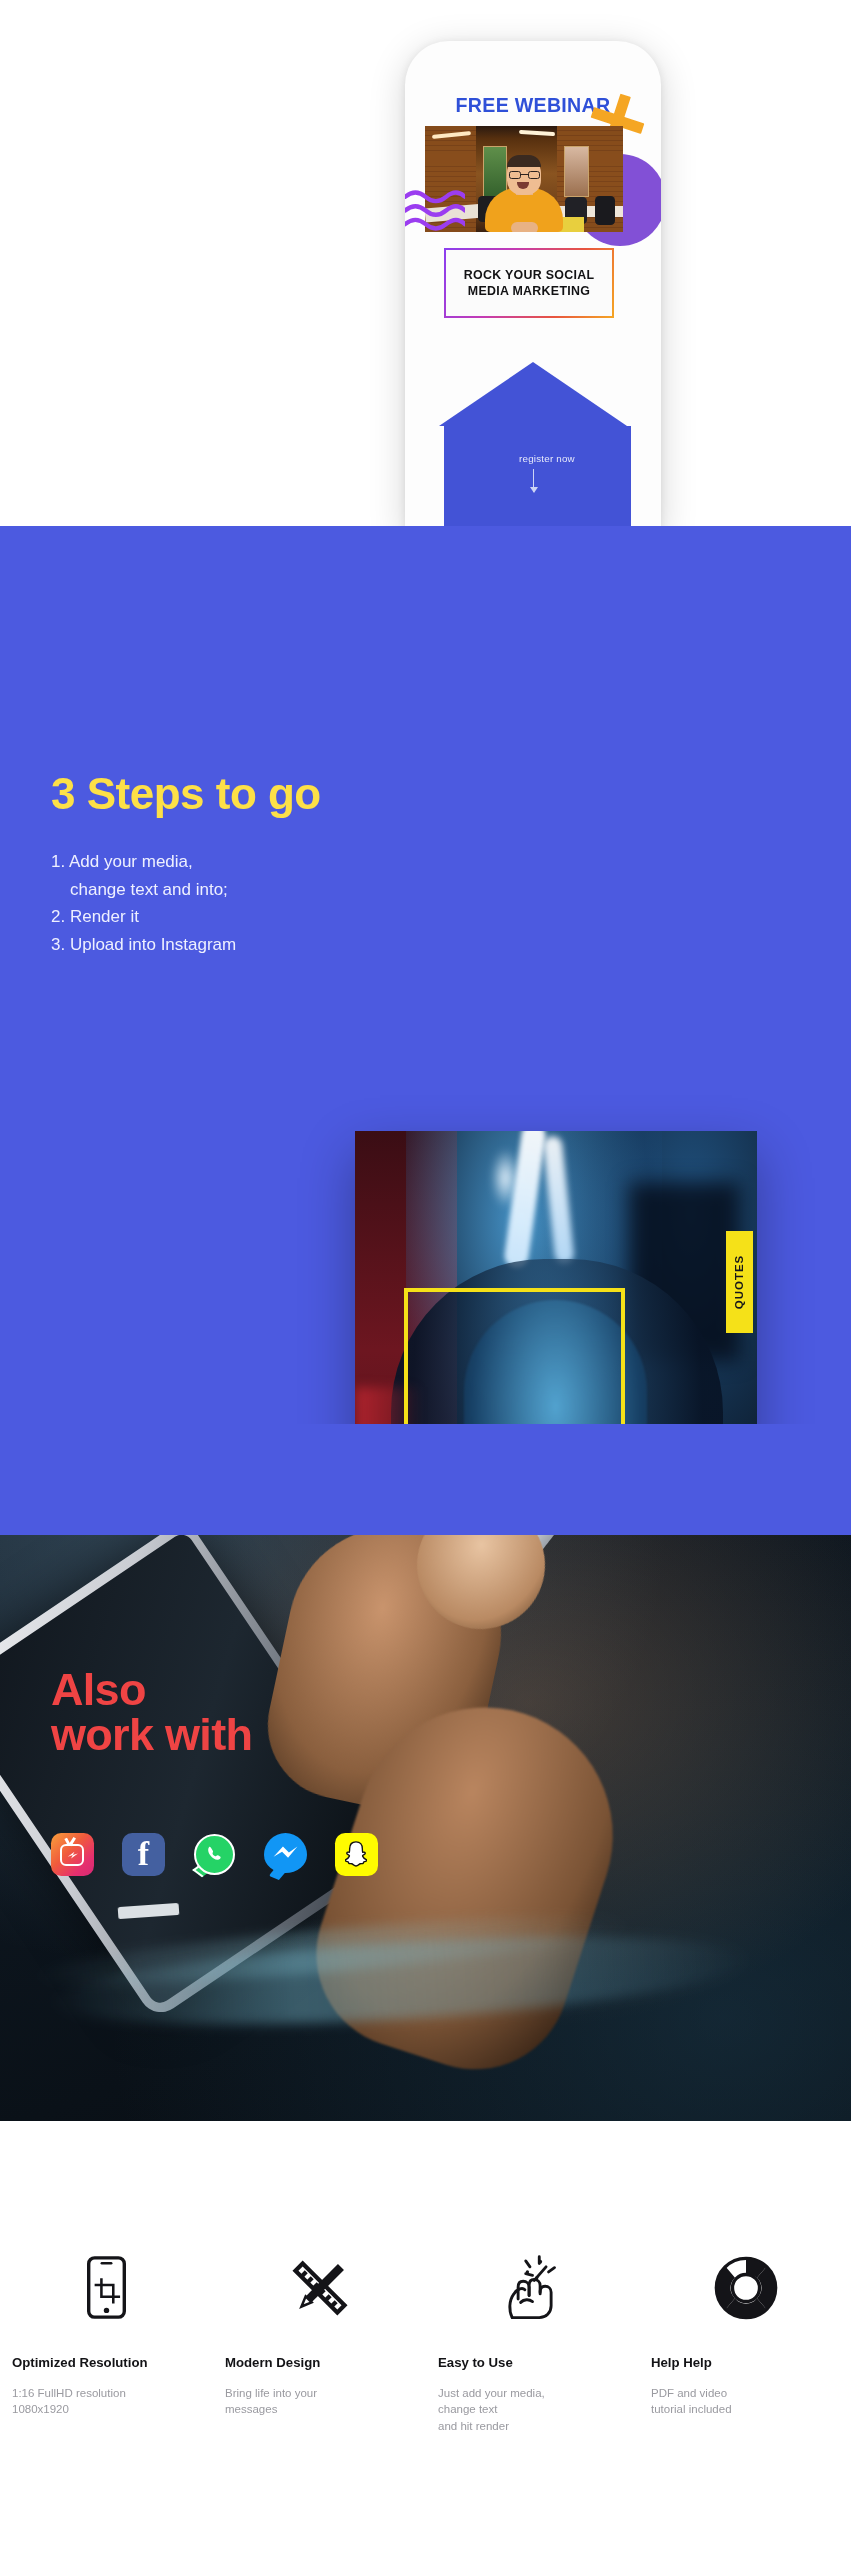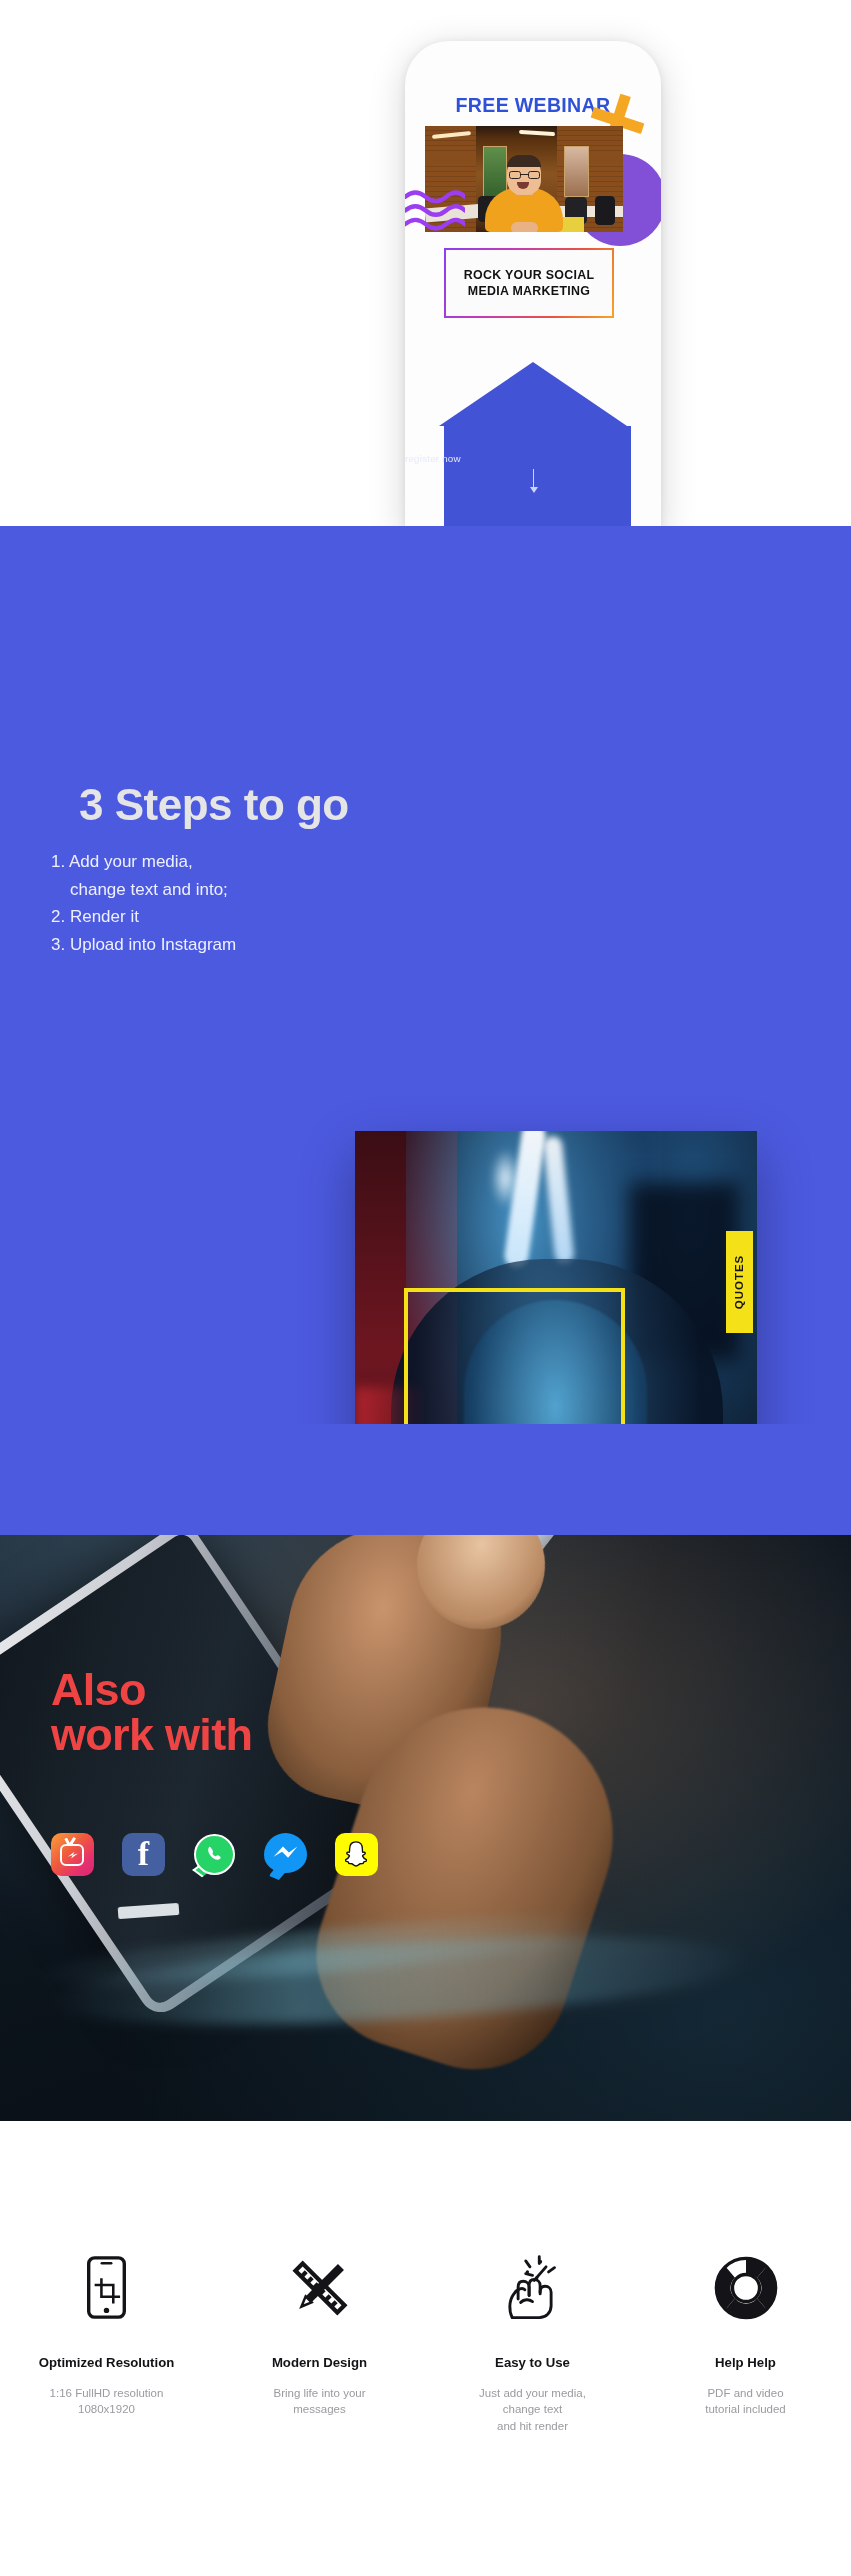--- a/index.html
+++ b/index.html
@@ -102,37 +102,36 @@
   
   .tri{
     position:absolute; left:50%; transform:translateX(-50%); top:321px;
     width:0;height:0; border-left:94px solid transparent; border-right:94px solid transparent;
     border-bottom:64px solid #4353d6;
   }
   .tri-body{
     position:absolute; left:39px; top:385px; width:187px; height:147px; background:#4353d6;
   }
   .reg-now{
-    position:absolute; left:0; top:412px; width:284px; text-align:left;
+    position:absolute; left:0; top:412px; width:284px; text-align:center;
     color:#e6e9fb; font-size:9.8px; letter-spacing:0.2px;
   }
   .reg-arrow{ position:absolute; left:128px; top:428px; width:1.4px; height:23px; background:#cdd4f5;}
   .reg-arrow:after{content:""; position:absolute; left:-3.4px; bottom:-0.9px;
     width:0;height:0;border-left:4.3px solid transparent;border-right:4.3px solid transparent;border-top:6.8px solid #cdd4f5;}
 
   
   .sec-steps{
     position:absolute; left:0; top:526px; width:852px; height:1002px;
     background:#4c5ae0; overflow:hidden;
   }
   .steps-title{
-    position:absolute; left:51px; top:254px;
-    font-size:44px; font-weight:bold; color:#e5e5e5; letter-spacing:-0.5px;
+    position:absolute; left:51px; top:243px;
+    font-size:44px; font-weight:bold; color:#fde047; letter-spacing:-0.5px;
     white-space:nowrap;
-    margin-left:28px;
   }
   .steps-list{
     position:absolute; left:51px; top:322px; width:281px;
     color:#eef0ff; font-size:17px; line-height:1.62;
   }
   .steps-list div{ white-space:nowrap; }
   .steps-list .cont{ padding-left:19px; }
   
   .story{
     position:absolute; left:355px; top:605px; width:402px; height:731px;
@@ -292,21 +291,21 @@
 
   
   .sec-feat{
     position:absolute; left:0; top:2121px; width:852px; height:455px;
     background:#ffffff;
   }
   .feat-row{
     position:absolute; left:0; top:128px; width:852px;
     display:flex; align-items:flex-start;
   }
-  .feat{ flex:1 1 0; text-align:center; padding:0 12px; }
+  .feat{ flex:1 1 0; text-align:left; padding:0 12px; }
   .feat .ico{ height:77px; display:flex; align-items:center; justify-content:center; }
   .feat .t{ margin-top:29px; font-size:13.2px; font-weight:bold; color:#131316; }
   .feat .d{ margin-top:14.5px; font-size:11.5px; color:#9a9aa0; line-height:1.45; white-space:pre-line;}
 </style>
 </head>
 <body>
 
 <div class="sec-hero">
 
   <div class="phone-card">

